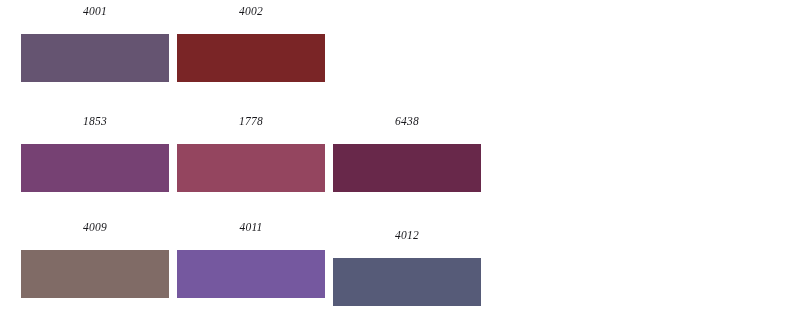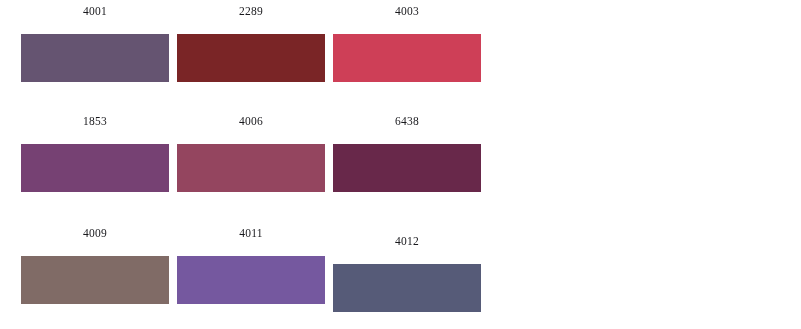--- a/index.html
+++ b/index.html
@@ -10,33 +10,34 @@
     width: 801px;
     height: 329px;
     background: #ffffff;
     font-family: "Liberation Serif", "DejaVu Serif", serif;
     overflow: hidden;
   }
   #palette {
     position: relative;
     width: 705px;
     height: 329px;
+    font-style: italic;
   }
   .swatch-row {
     position: absolute;
     left: 0;
     width: 801px;
     height: 104px;
     display: flex;
     flex-direction: row;
     align-items: flex-start;
   }
   #row-0 { top: 4px; }
   #row-1 { top: 114px; }
-  #row-2 { top: 226px; }
+  #row-2 { top: 220px; }
 
   .swatch-cell {
     width: 148px;
     margin-right: 8px;
     display: flex;
     flex-direction: column;
     align-items: center;
   }
   .swatch-cell:first-child {
     margin-left: 21px;
@@ -60,36 +61,32 @@
 <body>
 
 <div id="palette">
 
   <div class="swatch-row" id="row-0">
     <div class="swatch-cell">
       <div class="swatch-label" style="color: rgb(24, 24, 28);">4001</div>
       <div class="swatch-chip" style="background-color: rgb(101, 84, 113);"></div>
     </div>
     <div class="swatch-cell">
-      <div class="swatch-label" style="color: rgb(24, 24, 28);">2289</div>
+      <div class="swatch-label" style="color: rgb(24, 24, 28);">4002</div>
       <div class="swatch-chip" style="background-color: rgb(122, 37, 38);"></div>
-    </div>
-    <div class="swatch-cell">
-      <div class="swatch-label" style="color: rgb(24, 24, 28);">4003</div>
-      <div class="swatch-chip" style="background-color: rgb(206, 63, 87);"></div>
     </div>
   </div>
 
   <div class="swatch-row" id="row-1">
     <div class="swatch-cell">
       <div class="swatch-label" style="color: rgb(24, 24, 28);">1853</div>
       <div class="swatch-chip" style="background-color: rgb(118, 65, 115);"></div>
     </div>
     <div class="swatch-cell">
-      <div class="swatch-label" style="color: rgb(24, 24, 28);">4006</div>
+      <div class="swatch-label" style="color: rgb(24, 24, 28);">1778</div>
       <div class="swatch-chip" style="background-color: rgb(148, 69, 95);"></div>
     </div>
     <div class="swatch-cell">
       <div class="swatch-label" style="color: rgb(24, 24, 28);">6438</div>
       <div class="swatch-chip" style="background-color: rgb(104, 40, 74);"></div>
     </div>
   </div>
 
   <div class="swatch-row" id="row-2">
     <div class="swatch-cell">

